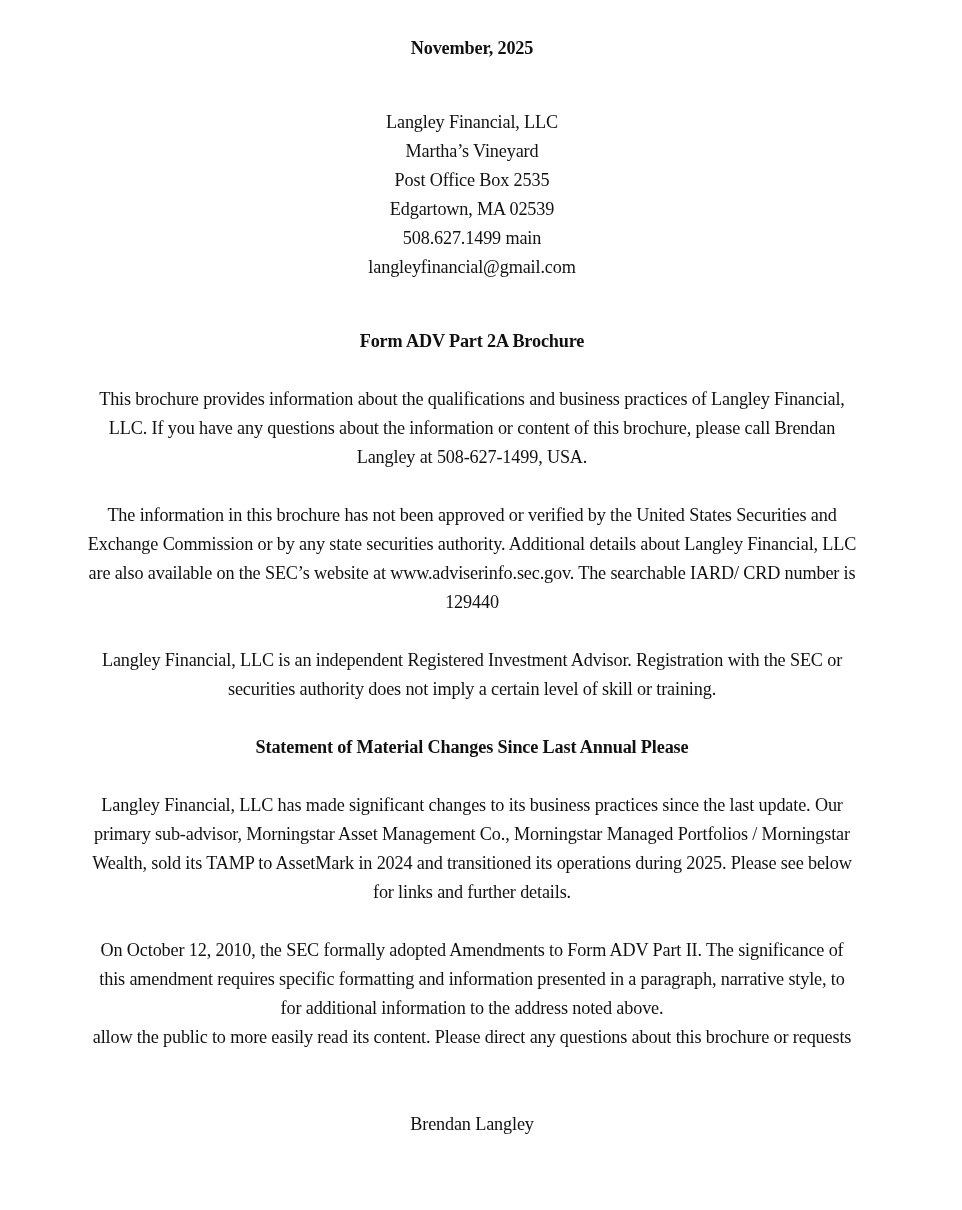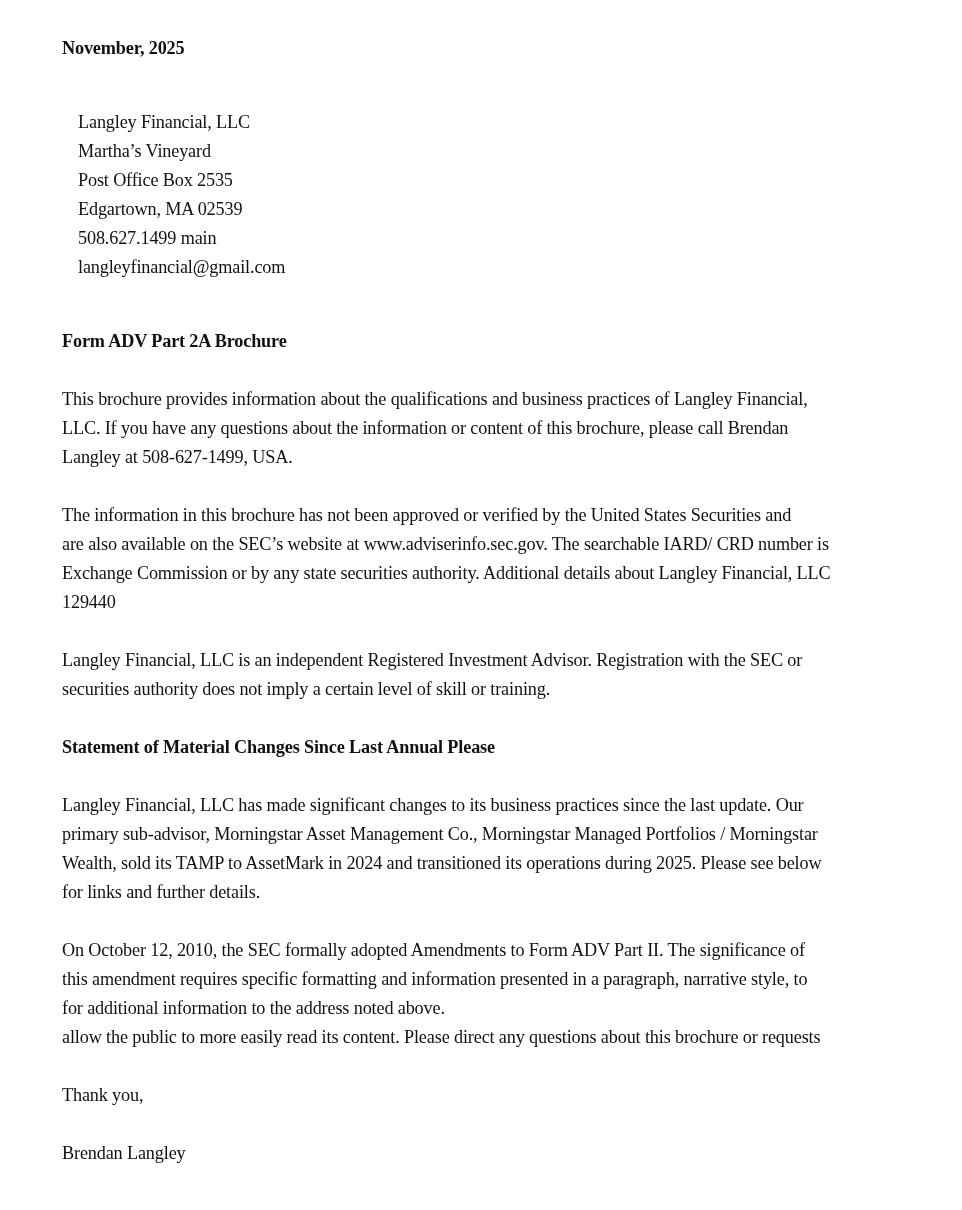--- a/index.html
+++ b/index.html
@@ -15,21 +15,21 @@
       color: #111111;
     }
     .page {
       position: relative;
       padding: 34px 0 0 62px;
       width: 820px;
       font-size: 18.2px;
       line-height: 29px;
       letter-spacing: -0.15px;
     }
-    .line { display: block; white-space: nowrap; }
+    .line { display: block; white-space: nowrap; text-align: center; }
     .bold { font-weight: bold; }
     .block { margin: 16px; }
     .gap { height: 29px; }
     p { margin: 0; }
   </style>
 </head>
 <body>
 
 <div class="page">
 
@@ -51,22 +51,22 @@
 
   <p>
     <span class="line">This brochure provides information about the qualifications and business practices of Langley Financial,</span>
     <span class="line">LLC. If you have any questions about the information or content of this brochure, please call Brendan</span>
     <span class="line">Langley at 508-627-1499, USA.</span>
   </p>
   <div class="gap"></div>
 
   <p>
     <span class="line">The information in this brochure has not been approved or verified by the United States Securities and</span>
+    <span class="line">Exchange Commission or by any state securities authority. Additional details about Langley Financial, LLC</span>
     <span class="line">are also available on the SEC’s website at www.adviserinfo.sec.gov. The searchable IARD/ CRD number is</span>
-    <span class="line">Exchange Commission or by any state securities authority. Additional details about Langley Financial, LLC</span>
     <span class="line">129440</span>
   </p>
   <div class="gap"></div>
 
   <p>
     <span class="line">Langley Financial, LLC is an independent Registered Investment Advisor. Registration with the SEC or</span>
     <span class="line">securities authority does not imply a certain level of skill or training.</span>
   </p>
   <div class="gap"></div>
 
@@ -82,18 +82,17 @@
   <div class="gap"></div>
 
   <p>
     <span class="line">On October 12, 2010, the SEC formally adopted Amendments to Form ADV Part II. The significance of</span>
     <span class="line">this amendment requires specific formatting and information presented in a paragraph, narrative style, to</span>
     <span class="line">for additional information to the address noted above.</span>
     <span class="line">allow the public to more easily read its content. Please direct any questions about this brochure or requests</span>
   </p>
   <div class="gap"></div>
 
-  <span class="line">Thank you,</span>
   <div class="gap"></div>
 
   <span class="line">Brendan Langley</span>
 
 </div>
 
 </body></html>

